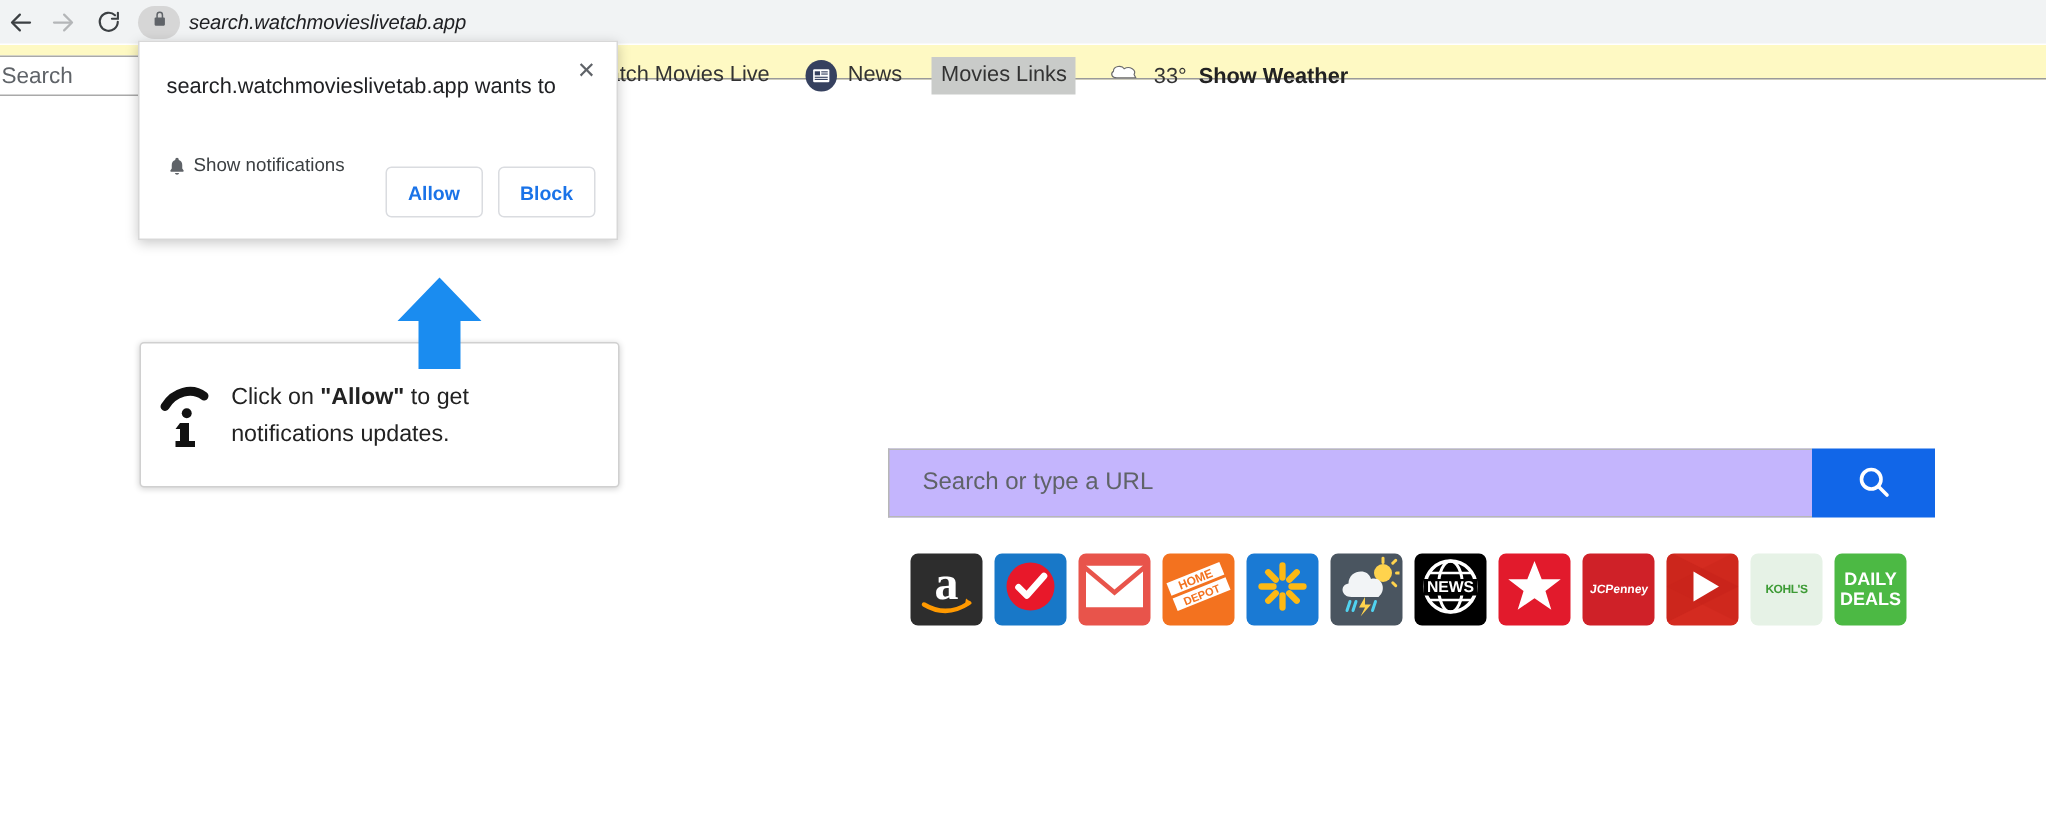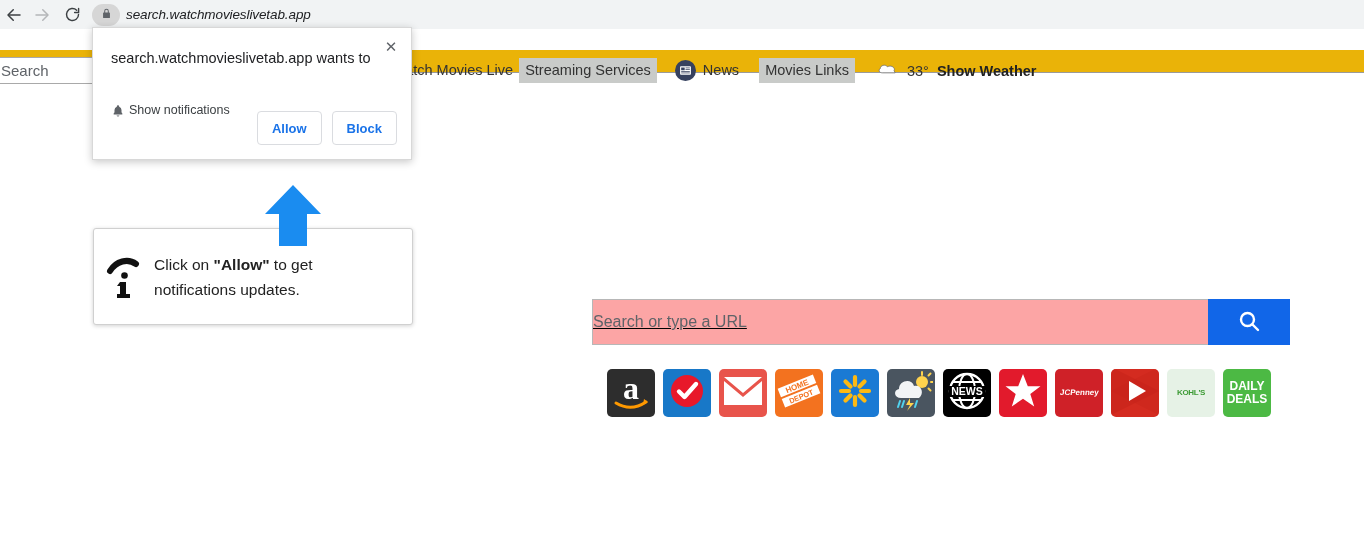--- a/index.html
+++ b/index.html
@@ -35,21 +35,21 @@
     margin-right: 6px;
   }
   .omnibox-url {
     font-size: 13.5px; color: #202124; letter-spacing: -0.1px;
     white-space: nowrap;
   }
 
   
   .ext-toolbar {
     position: absolute; left: 0; top: 30px; width: 1364px; height: 23px;
-    background: #eab308; border-bottom: 1px solid #9a9a9a; margin-top: 20px;
+    background: #fef9c3; border-bottom: 1px solid #9a9a9a;
   }
   .ext-search-box {
     position: absolute; left: -8px; top: 7px; width: 102px; height: 27px;
     background: #ffffff; border: 1px solid #a9a9a9;
     display: flex; align-items: center; padding-left: 8px;
   }
   .ext-search-box input {
     border: 0; outline: 0; width: 100%; background: transparent;
     font-family: "Liberation Sans", sans-serif; font-size: 15px; color: #5f6368;
   }
@@ -125,22 +125,22 @@
     font-size: 15.5px; color: #222; line-height: 25px; padding-right: 14px;
   }
   .callout-text b { font-weight: bold; }
 
   
   .search-row {
     position: absolute; left: 592px; top: 299px;
     display: flex; align-items: stretch; width: 698px; height: 46px;
   }
   .search-field {
-    flex: 1; border: 1px solid #b7b7b7; border-right: 0; background: #fca5a5;
-    display: flex; align-items: center; padding-left: 0; text-decoration: underline;
+    flex: 1; border: 1px solid #b7b7b7; border-right: 0; background: #c4b5fd;
+    display: flex; align-items: center; padding-left: 22px;
   }
   .search-field input {
     width: 100%; border: 0; outline: 0; background: transparent;
     font-family: "Liberation Sans", sans-serif; font-size: 16px; color: #5f6368;
   }
   .search-field input::placeholder { color: #5f6368; opacity: 1; }
   .search-submit {
     width: 82px; background: #1166e8; border: 0; cursor: pointer;
     display: flex; align-items: center; justify-content: center;
   }
@@ -199,21 +199,20 @@
     </div>
   </div>
 
   <div class="ext-toolbar">
     <div class="ext-search-box">
       <input type="text" value="" placeholder="Search" style="">
     </div>
 
     <div class="ext-links">
       <span class="ext-link">Watch Movies Live</span>
-      <span class="ext-link hl">Streaming Services</span>
 
       <span class="ext-item-icon">
         <span class="news-circle">
           <svg width="13" height="13" viewBox="0 0 24 24" fill="#ffffff">
             <rect x="2" y="4" width="20" height="16" rx="1.5" fill="#ffffff"></rect>
             <rect x="4" y="6.5" width="6.5" height="5" fill="#36415f"></rect>
             <rect x="12" y="6.5" width="8" height="1.4" fill="#36415f"></rect>
             <rect x="12" y="9.2" width="8" height="1.4" fill="#36415f"></rect>
             <rect x="4" y="13.2" width="16" height="1.4" fill="#36415f"></rect>
             <rect x="4" y="15.8" width="16" height="1.4" fill="#36415f"></rect>

